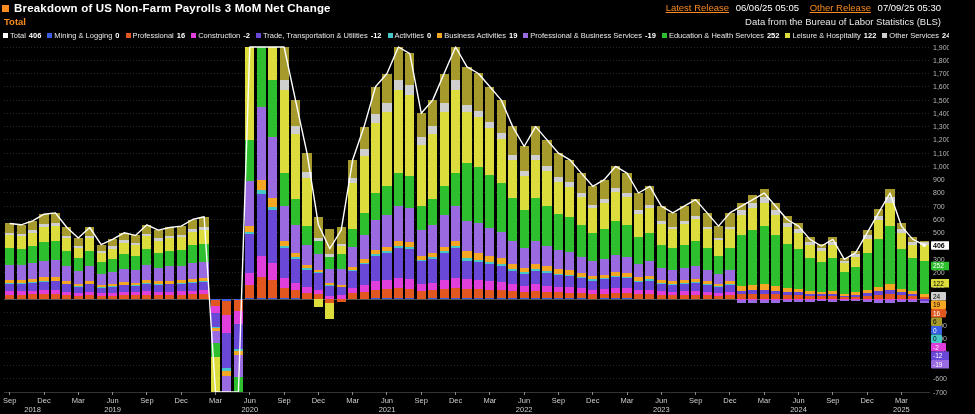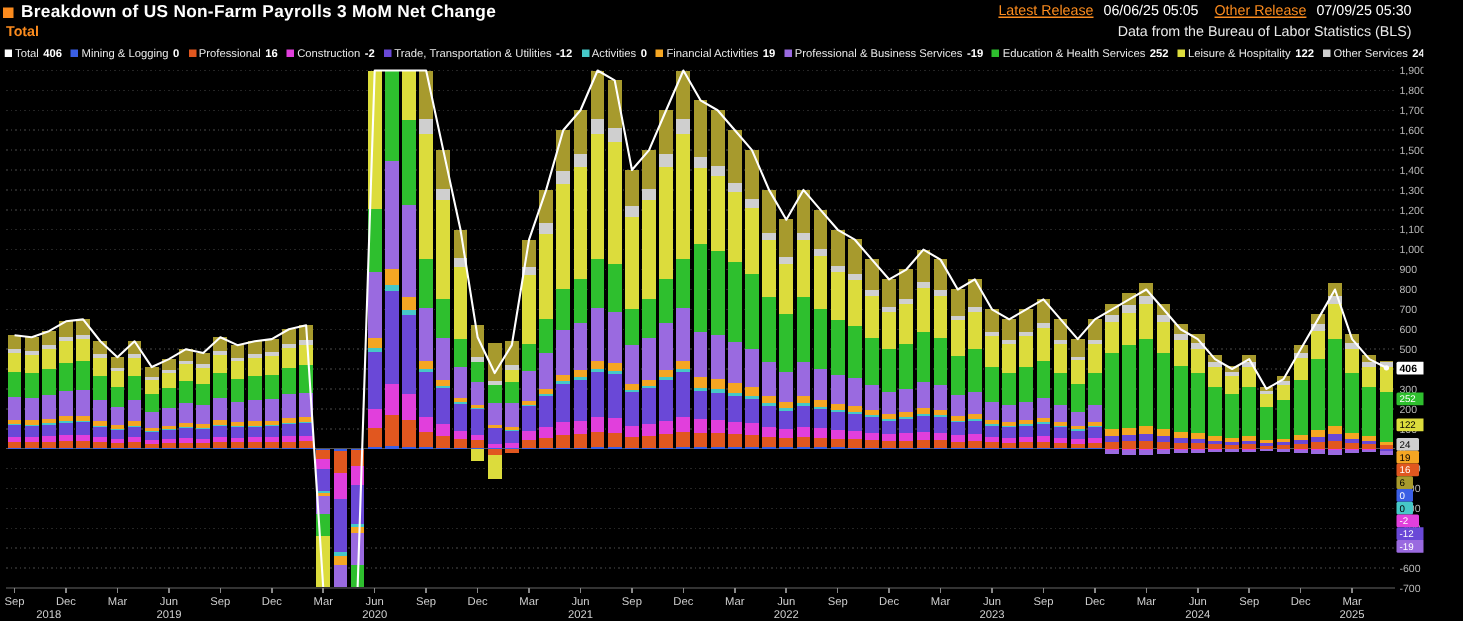--- a/index.html
+++ b/index.html
@@ -67,21 +67,21 @@
         <span class="lg-name">Trade, Transportation &amp; Utilities</span>
         <span class="lg-val">-12</span>
       </span>
       <span class="legend-item">
         <span class="swatch" style="background: rgb(70, 200, 200);"></span>
         <span class="lg-name">Activities</span>
         <span class="lg-val">0</span>
       </span>
       <span class="legend-item">
         <span class="swatch" style="background: rgb(245, 166, 35);"></span>
-        <span class="lg-name">Financial Activities</span>
+        <span class="lg-name">Business Activities</span>
         <span class="lg-val">19</span>
       </span>
       <span class="legend-item">
         <span class="swatch" style="background: rgb(154, 106, 224);"></span>
         <span class="lg-name">Professional &amp; Business Services</span>
         <span class="lg-val">-19</span>
       </span>
       <span class="legend-item">
         <span class="swatch" style="background: rgb(46, 191, 46);"></span>
         <span class="lg-name">Education &amp; Health Services</span>

